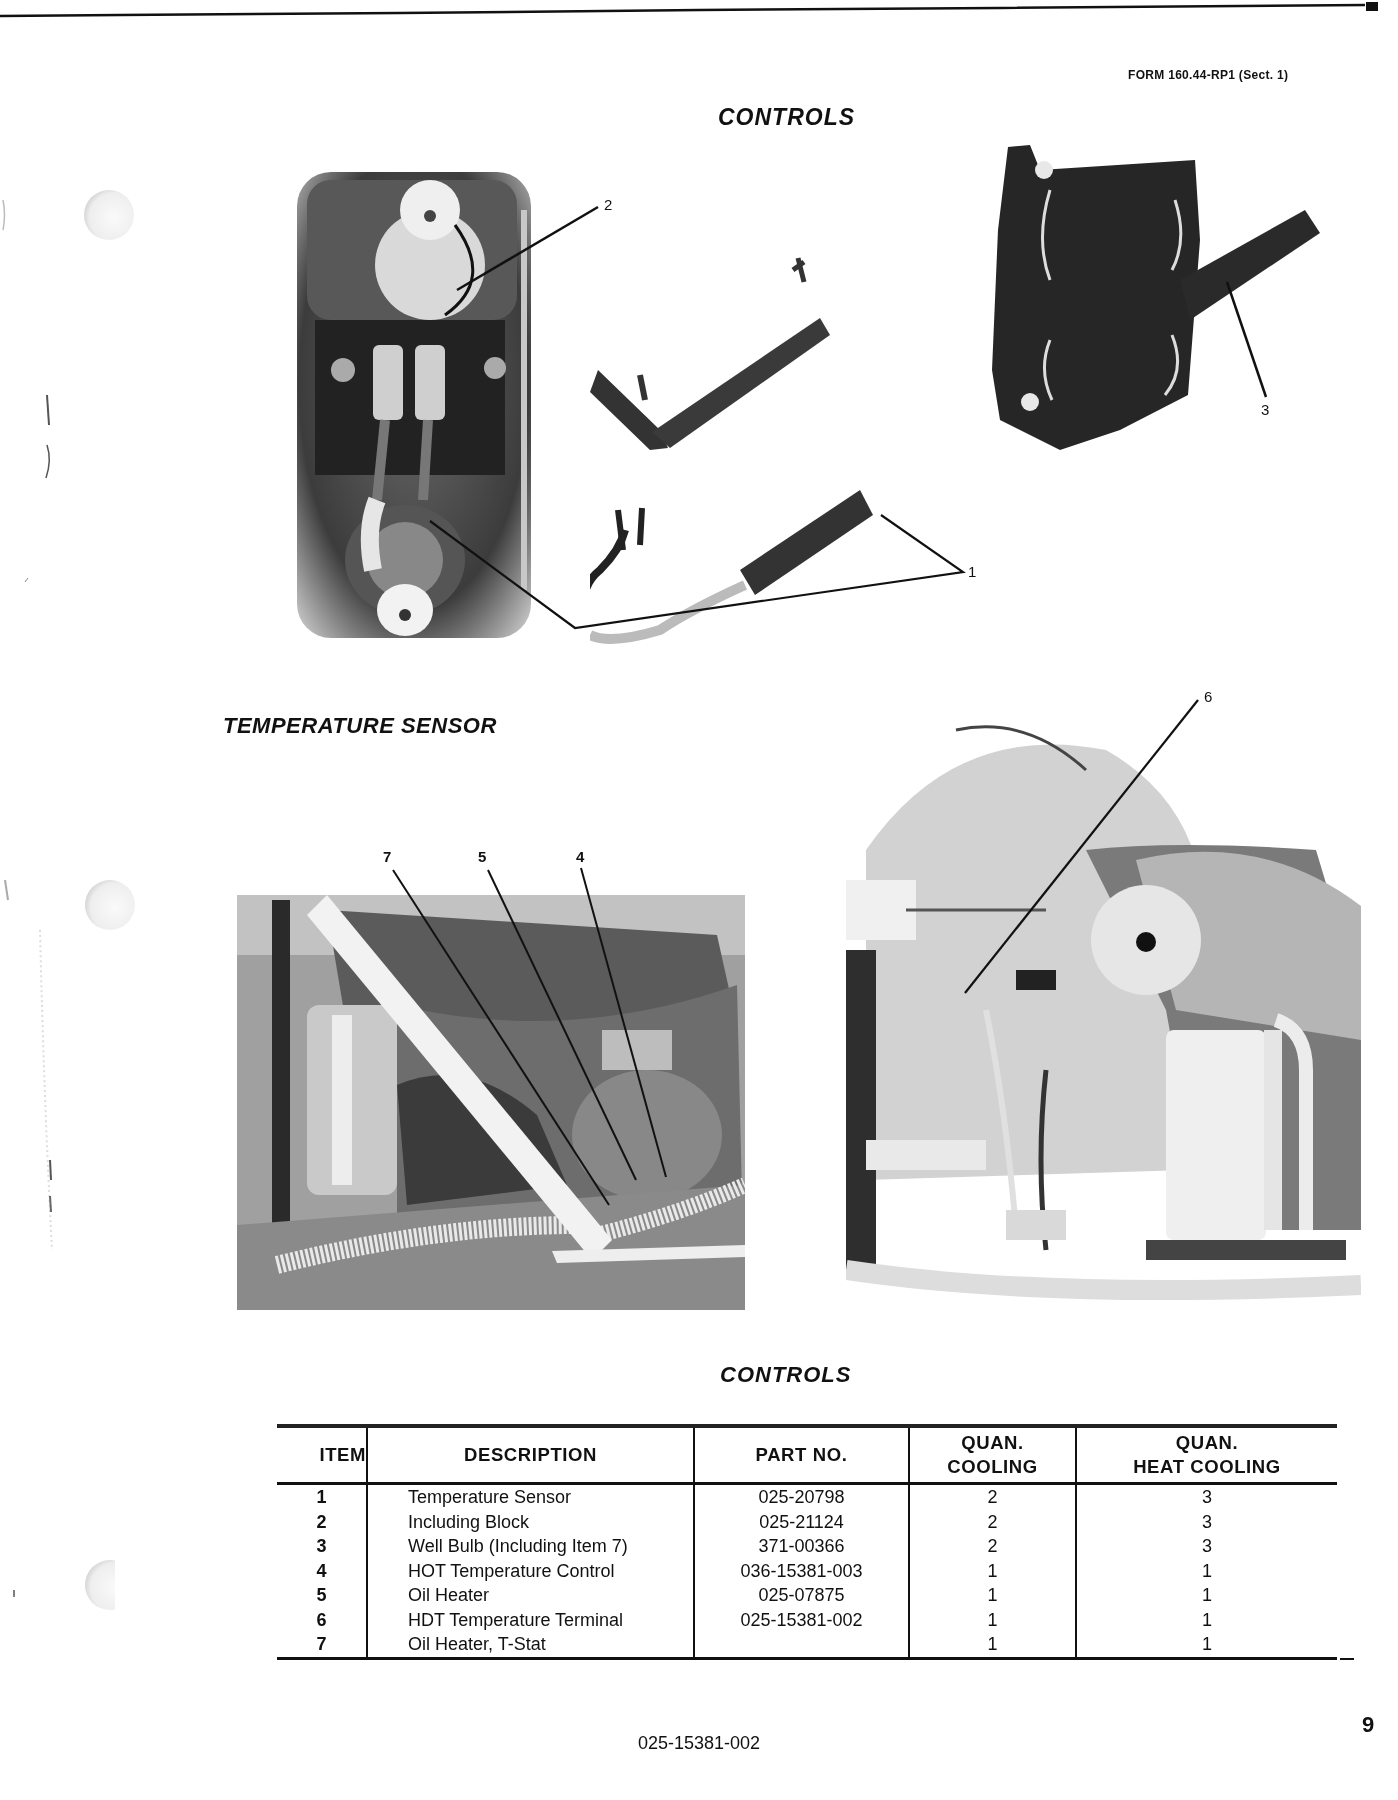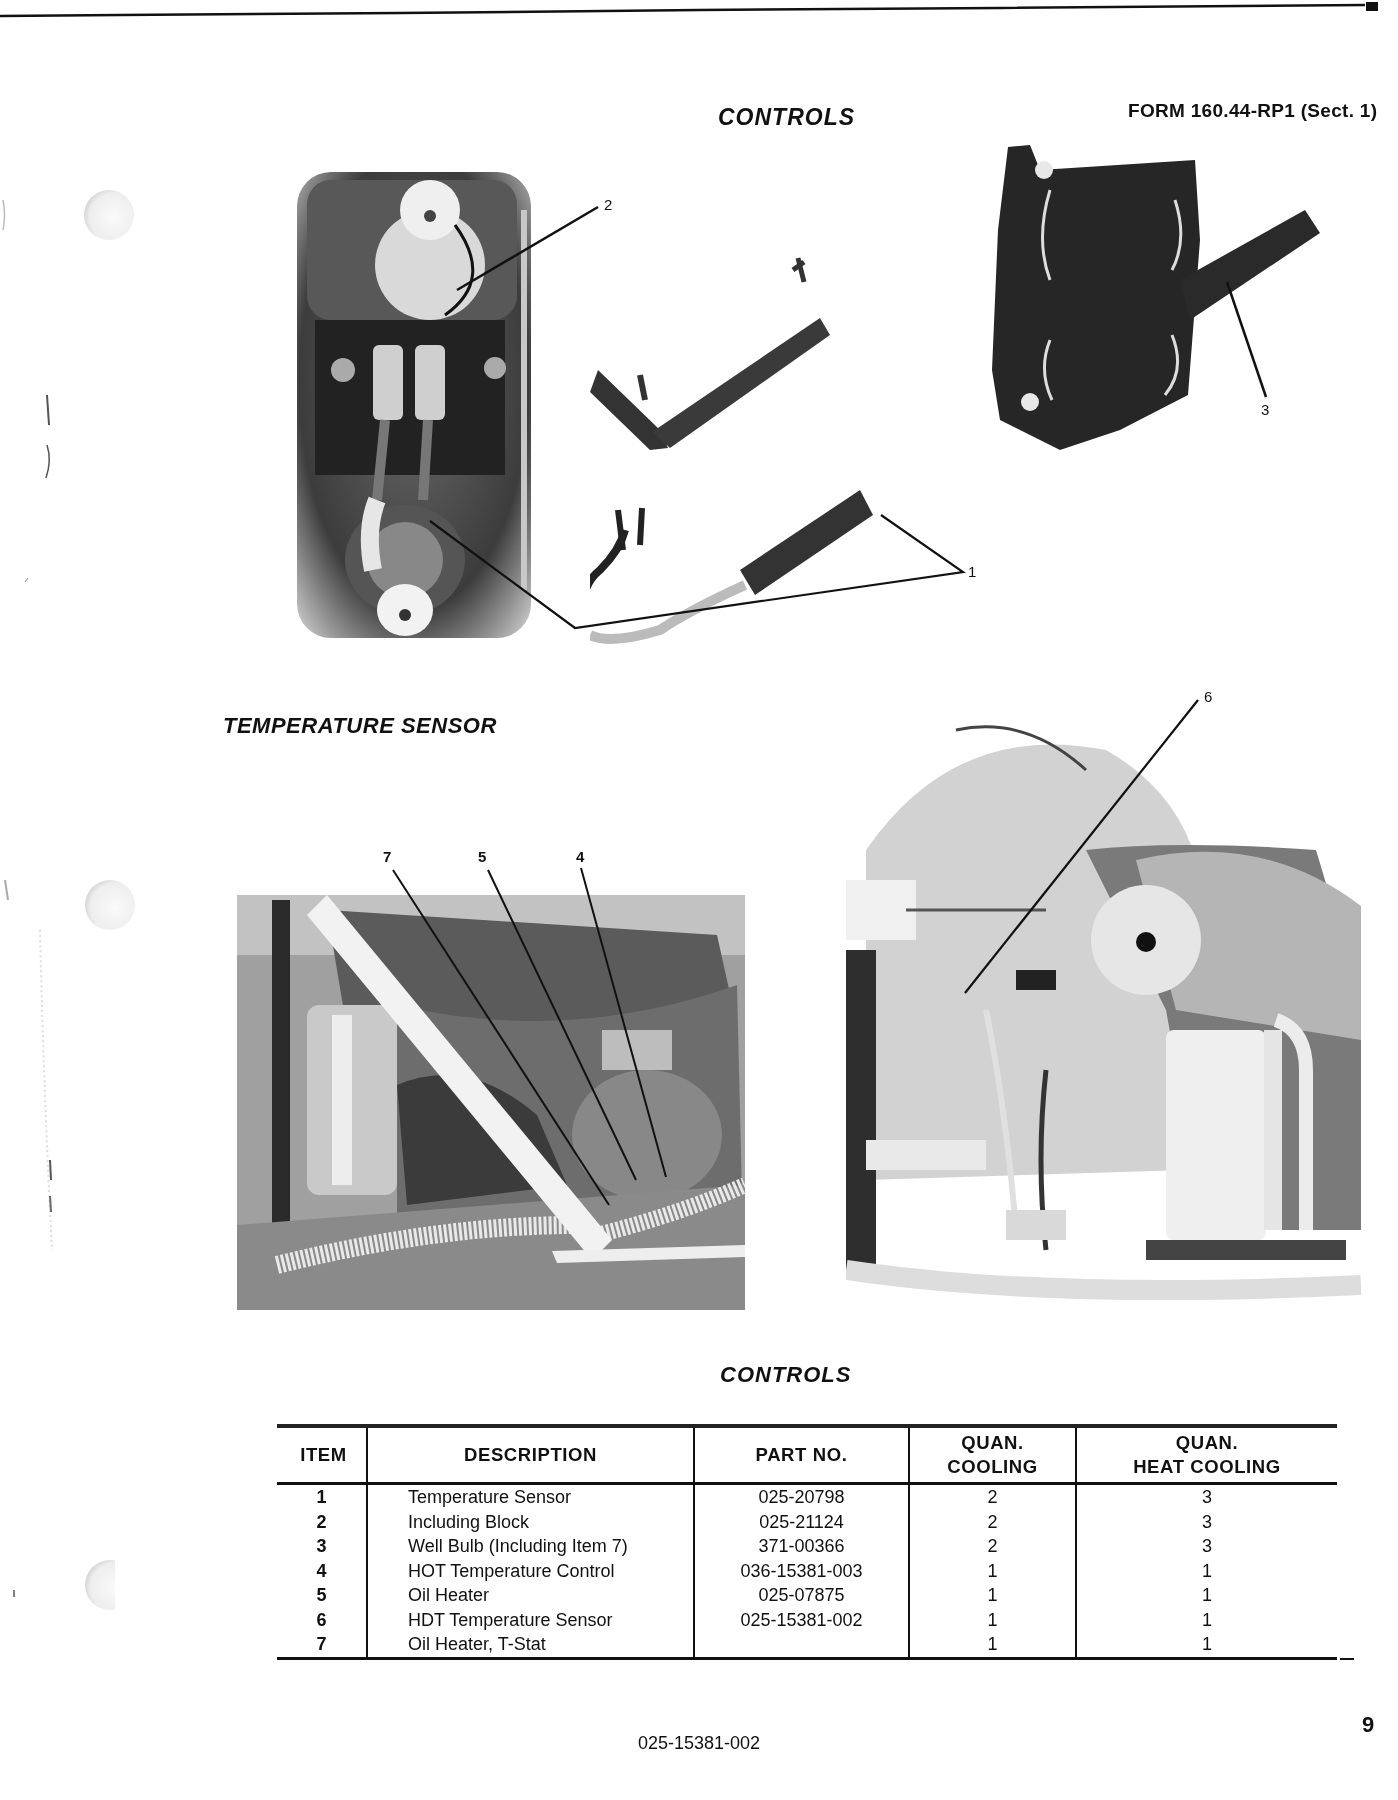--- a/index.html
+++ b/index.html
@@ -1,29 +1,29 @@
 <!DOCTYPE html>
 <html><head>
 <meta charset="utf-8">
 <style>
   html, body { margin: 0; padding: 0; background: #ffffff; }
   body { width: 1398px; height: 1800px; position: relative; overflow: hidden;
          font-family: "Liberation Sans", "DejaVu Sans", sans-serif; color: #111; }
   .abs { position: absolute; }
-  .form-id { left: 1128px; top: 68px; font-size: 19px; font-weight: bold; letter-spacing: 0.3px; white-space: nowrap; margin-top: 32px; }
+  .form-id { left: 1128px; top: 68px; font-size: 12px; font-weight: bold; letter-spacing: 0.3px; white-space: nowrap; }
   .heading { font-size: 23px; font-weight: bold; letter-spacing: 1px; white-space: nowrap; font-style: italic; }
   .callout { font-size: 15px; font-weight: bold; }
   .callout.light { font-weight: normal; }
   .photo { position: absolute; overflow: hidden; }
   svg.overlay { position: absolute; left: 0; top: 0; pointer-events: none; }
   
   .parts-table { position: absolute; left: 277px; top: 1424px; width: 1060px; border-collapse: collapse; font-size: 18px; }
   .parts-table th { font-weight: bold; font-size: 18.5px; letter-spacing: 0.6px; text-align: center; vertical-align: middle;
                     height: 54px; padding: 0; border-top: 4px solid #222; border-bottom: 3px solid #111; line-height: 24px; }
-  .parts-table th.col-item { text-align: center; padding-left: 4px; }
+  .parts-table th.col-item { text-align: right; padding-left: 4px; }
   .parts-table td { height: 24.5px; padding: 0; line-height: 24px; text-align: center; }
   .parts-table td.c-item { font-weight: bold; }
   .parts-table td.c-desc { text-align: left; padding-left: 40px; }
   .parts-table tr:last-child td { border-bottom: 3px solid #111; }
   .parts-table .vline { border-left: 2px solid #111; }
   .page-num { left: 1362px; top: 1712px; font-size: 22px; font-weight: bold; }
   .footer-code { left: 0; width: 1398px; top: 1733px; text-align: center; font-size: 18px; }
   .hole { position: absolute; width: 50px; height: 50px; border-radius: 50%;
           background: radial-gradient(circle at 60% 55%, #fafafa 0%, #eee 60%, #ccc 80%, #fff 100%); }
 </style>
@@ -223,21 +223,21 @@
     </tr>
     <tr>
       <td class="c-item">5</td>
       <td class="c-desc vline">Oil Heater</td>
       <td class="vline">025-07875</td>
       <td class="vline">1</td>
       <td class="vline">1</td>
     </tr>
     <tr>
       <td class="c-item">6</td>
-      <td class="c-desc vline">HDT Temperature Sensor</td>
+      <td class="c-desc vline">HDT Temperature Terminal</td>
       <td class="vline">025-15381-002</td>
       <td class="vline">1</td>
       <td class="vline">1</td>
     </tr>
     <tr>
       <td class="c-item">7</td>
       <td class="c-desc vline">Oil Heater, T-Stat</td>
       <td class="vline"></td>
       <td class="vline">1</td>
       <td class="vline">1</td>

